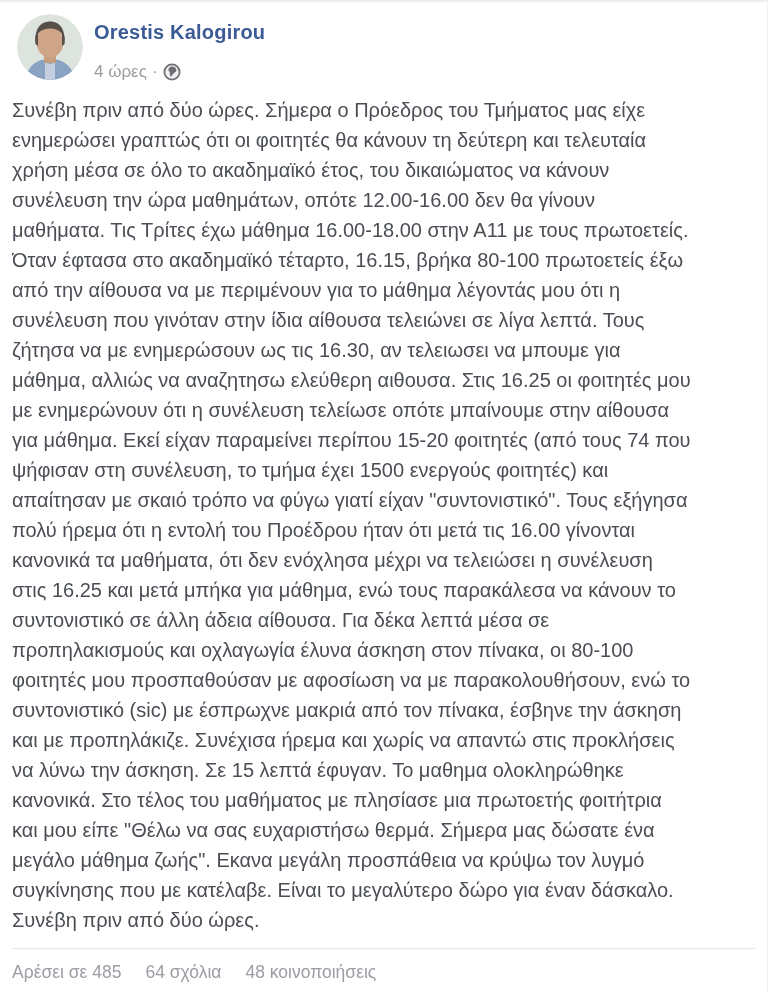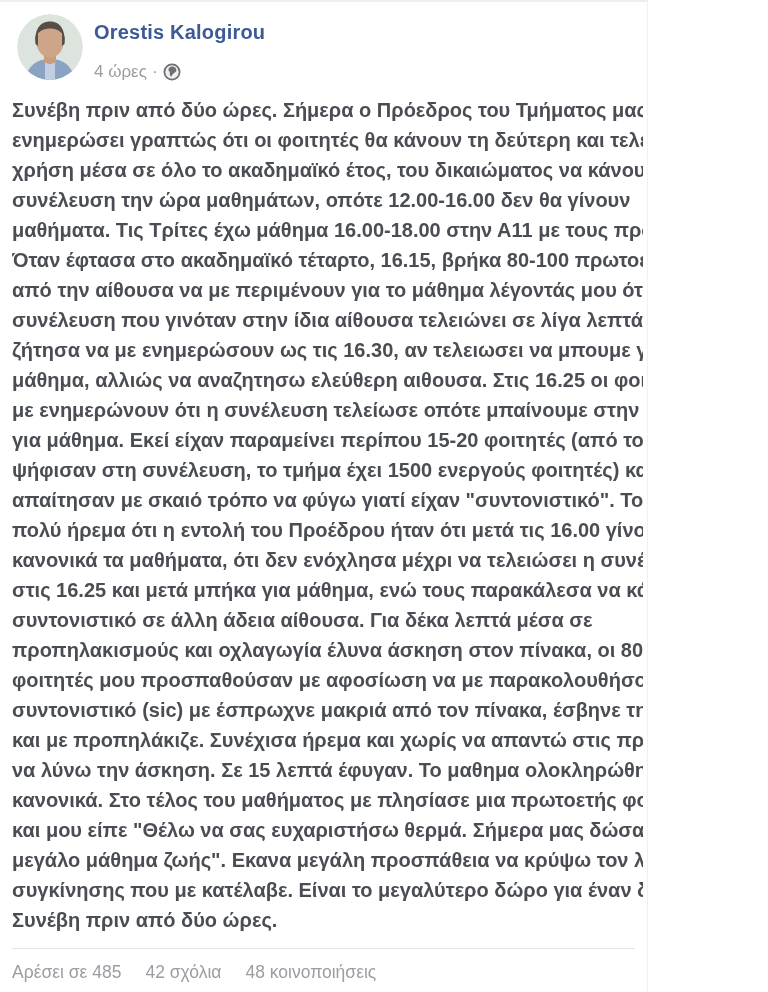--- a/index.html
+++ b/index.html
@@ -1,18 +1,18 @@
 <!DOCTYPE html>
 <html><head>
 <meta charset="utf-8">
 <style>
   html,body{margin:0;padding:0;background:#fff;}
   .card{
     position:relative;
-    width:648px;height:992px;
+    width:768px;height:992px;
     box-sizing:border-box;
     background:#fff;
     border-top:2px solid #eceef3;
     border-right:1px solid #f1f1f4;
     font-family:"Liberation Sans", sans-serif;
     overflow:hidden;
   }
   .header{display:flex;align-items:flex-start;padding:12px 12px 0 17px;}
   .avatar{width:66px;height:66px;border-radius:50%;overflow:hidden;flex:0 0 auto;cursor:pointer;}
   .header-text{display:flex;flex-direction:column;margin-left:11px;padding-top:7px;}
@@ -22,21 +22,20 @@
   }
   .meta{display:flex;align-items:center;margin-top:20px;color:#9a9ca1;font-size:17px;line-height:18px;}
   .meta .sep{margin:0 5px;}
   .globe{display:inline-flex;width:18px;height:18px;}
   .post-body{
     margin:14px 4px 0 12px;
     font-size:20px;line-height:30px;
     color:#4a4e54;
     white-space:pre;
     overflow:hidden;
-    font-weight:bold;
   }
   .divider{border-top:1px solid #e6e6e8;margin:13px 12px 0 12px;}
   .stats{
     display:flex;gap:24px;
     padding:13px 0 0 12px;
     color:#9a9da3;font-size:17.5px;line-height:20px;
   }
   .stats span{cursor:pointer;}
 </style>
 </head>
@@ -105,17 +104,17 @@
 κανονικά. Στο τέλος του μαθήματος με πλησίασε μια πρωτοετής φοιτήτρια
 και μου είπε "Θέλω να σας ευχαριστήσω θερμά. Σήμερα μας δώσατε ένα
 μεγάλο μάθημα ζωής". Εκανα μεγάλη προσπάθεια να κρύψω τον λυγμό
 συγκίνησης που με κατέλαβε. Είναι το μεγαλύτερο δώρο για έναν δάσκαλο.
 Συνέβη πριν από δύο ώρες.</div>
 
   <div class="divider"></div>
 
   <div class="stats">
     <span>Αρέσει σε 485</span>
-    <span>42 σχόλια</span>
+    <span>64 σχόλια</span>
     <span>48 κοινοποιήσεις</span>
   </div>
 
 </div>
 
 </body></html>

